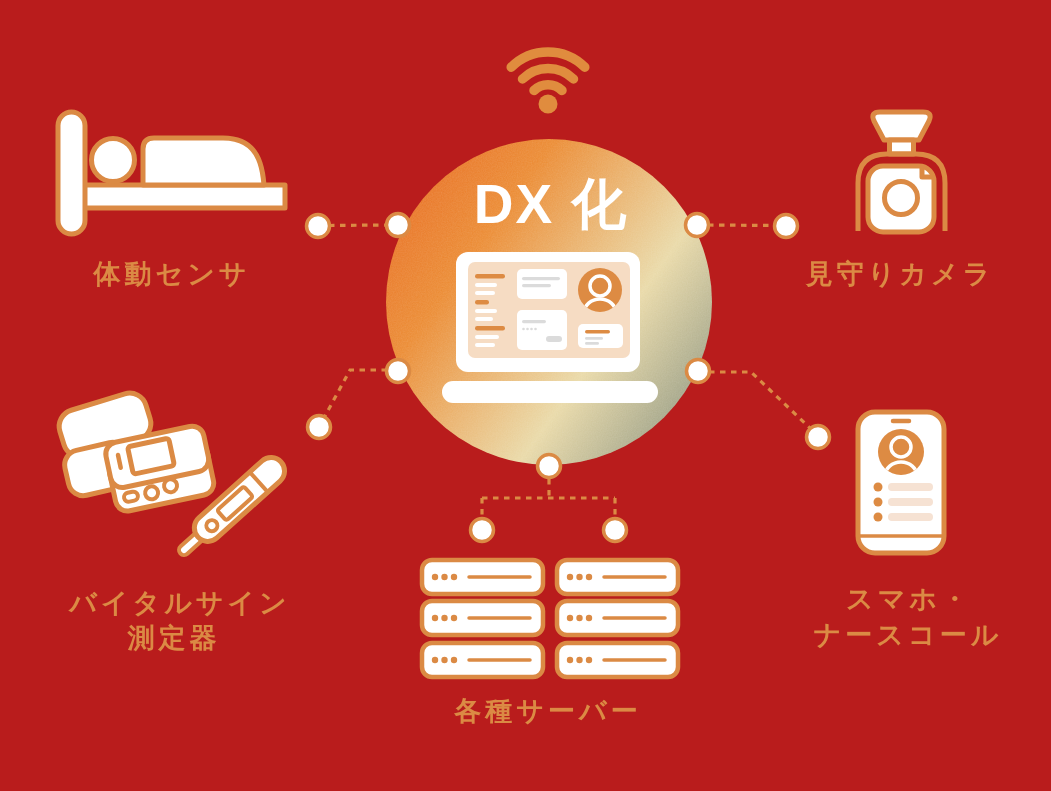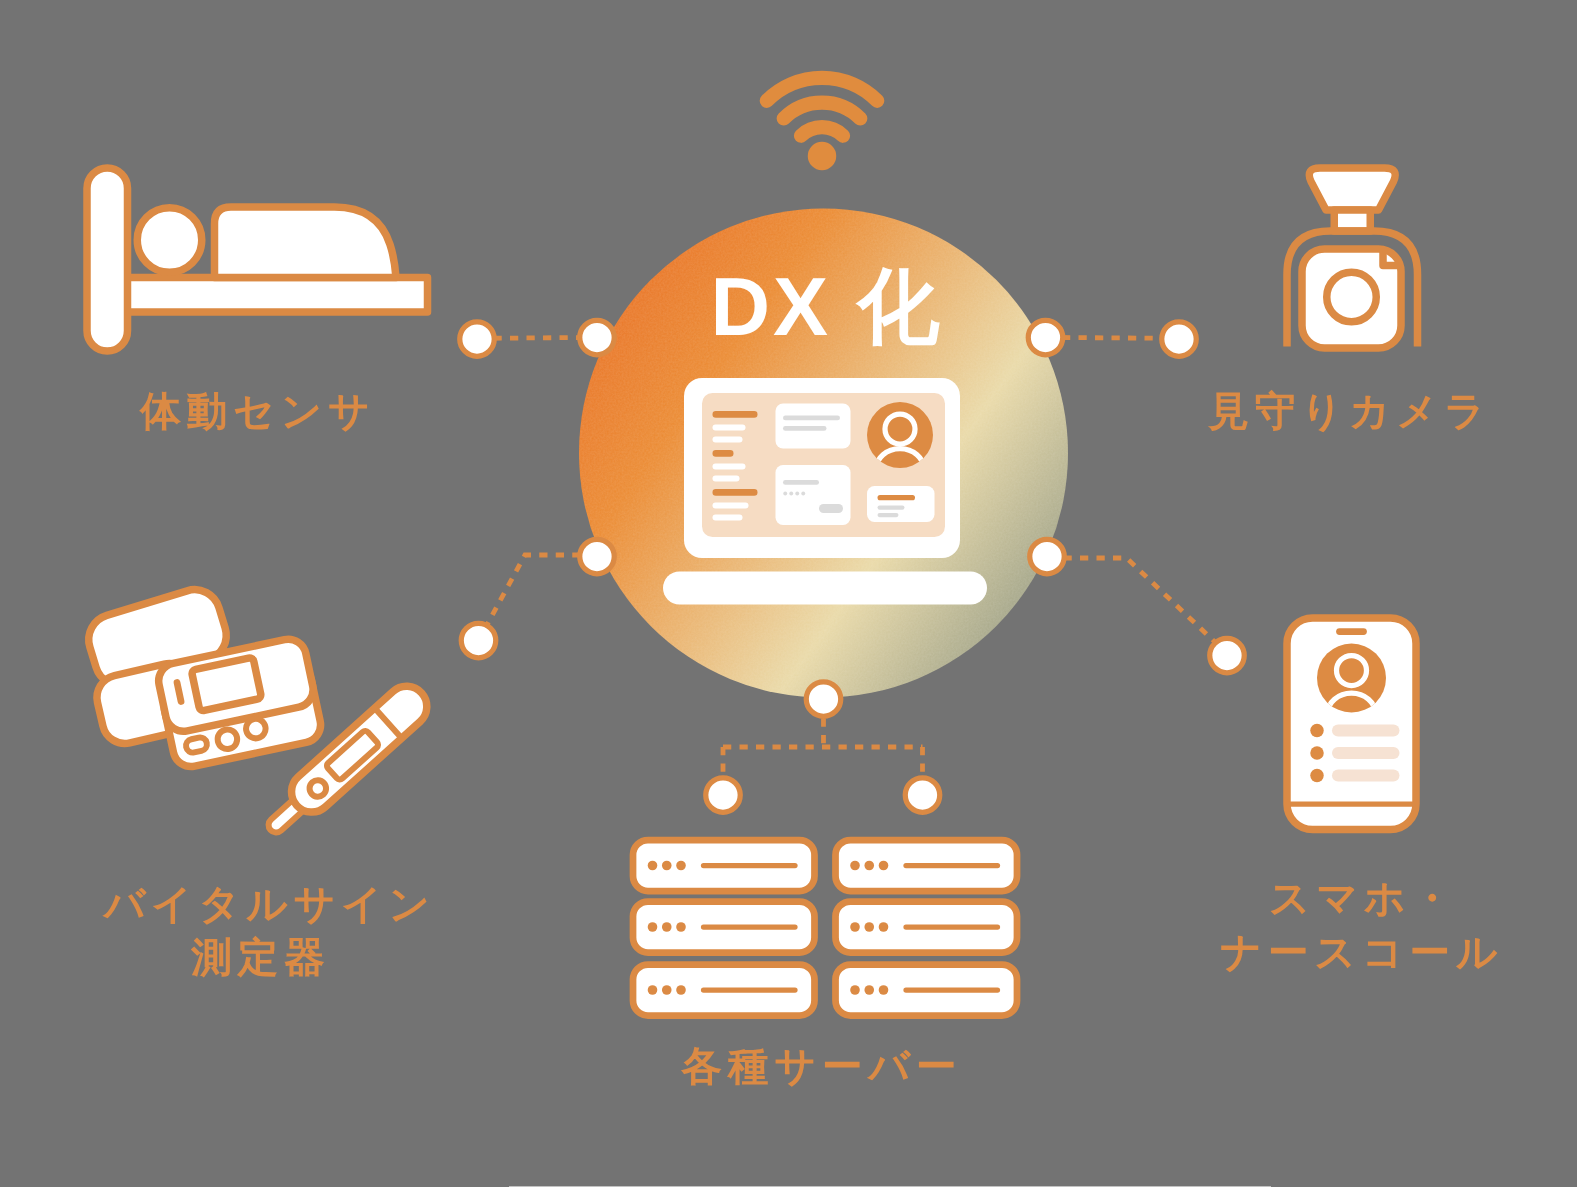--- a/index.html
+++ b/index.html
@@ -1,17 +1,17 @@
 <!DOCTYPE html>
 <html><head>
 <meta charset="utf-8">
 <style>
   html,body { margin:0; padding:0; background:#ffffff; }
   .canvas {
-    position:relative; width:1051px; height:791px; background:#737373;
+    position:relative; width:1051px; height:791px; background:#b91c1c;
     font-family:"Liberation Sans","DejaVu Sans",sans-serif; overflow:hidden;
   }
   svg text { font-family:"Liberation Sans","DejaVu Sans",sans-serif; }
   .dx-title { font-size:55px; font-weight:bold; fill:#ffffff; letter-spacing:2px; }
   .label   { font-size:27px; font-weight:bold; fill:#DB8A44; letter-spacing:4px; text-anchor:middle; }
 </style>
 </head>
 <body>
 
 <div class="canvas">

